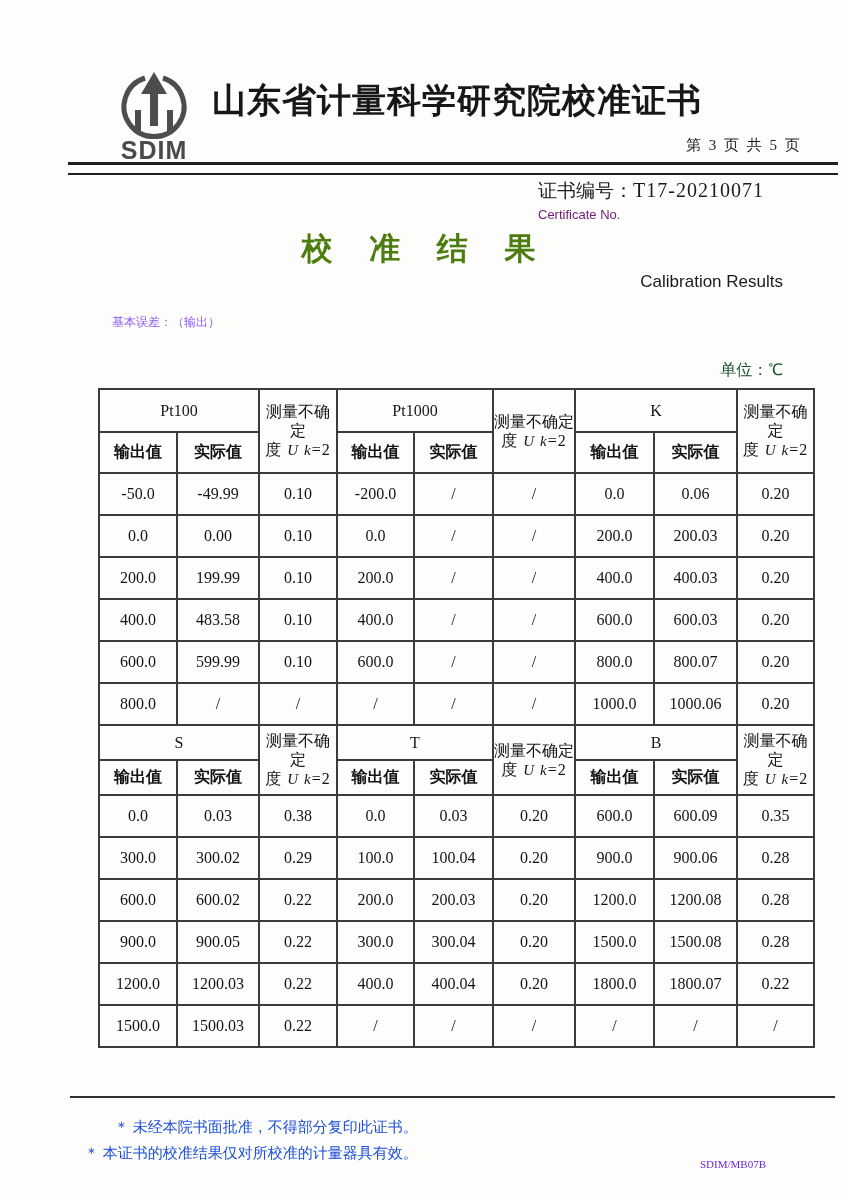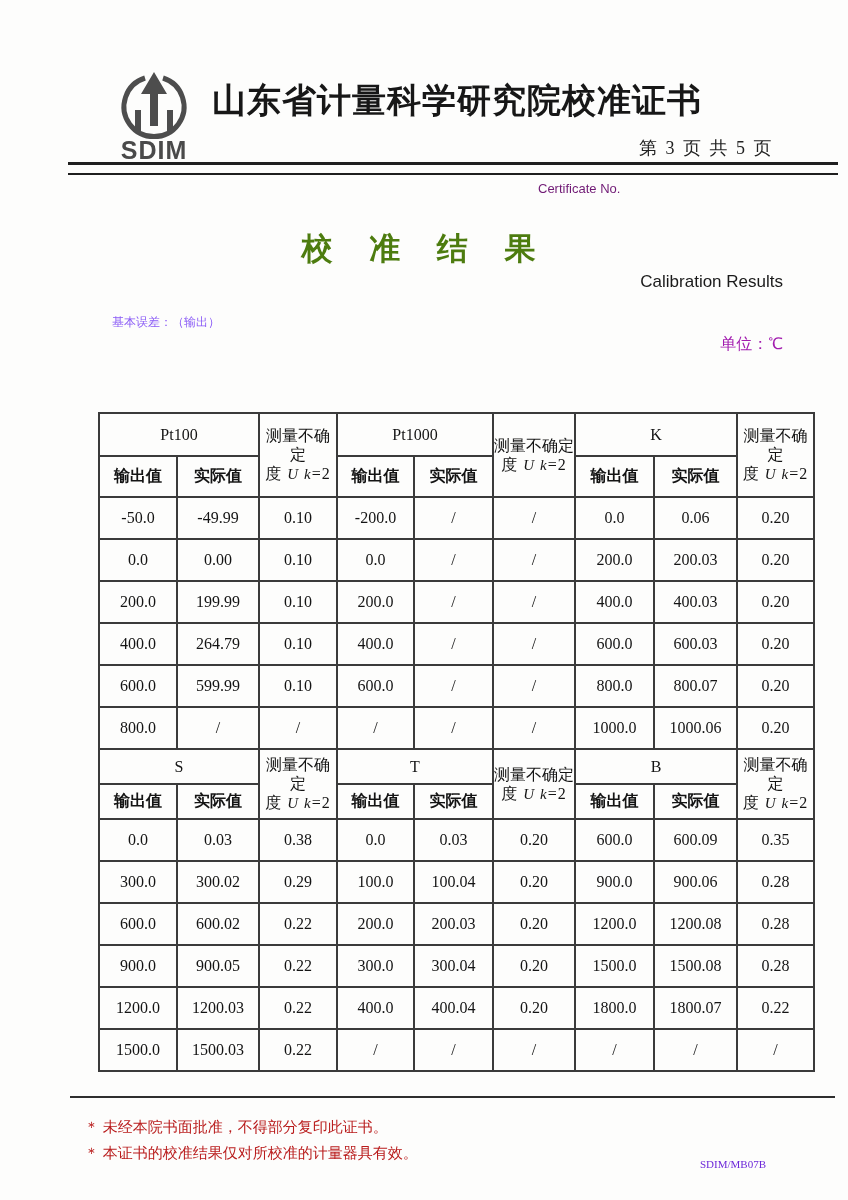--- a/index.html
+++ b/index.html
@@ -10,57 +10,57 @@
   }
   
   #logo{position:absolute;left:103px;top:70px;width:102px;height:98px;text-align:center;}
   #logo svg{display:block;margin:0 auto;}
   #logo .logo-text{font-family:"Liberation Sans",sans-serif;font-weight:bold;font-size:25px;
     letter-spacing:1px;color:#4a4a4a;line-height:20px;margin-top:-2px;}
   #title-cn{position:absolute;left:212px;top:78px;width:560px;
     font-size:34px;font-weight:bold;letter-spacing:1px;white-space:nowrap;color:#171717;}
   #title-en{position:absolute;left:258px;top:126px;width:400px;
     font-family:"Liberation Sans",sans-serif;font-weight:bold;font-size:22px;white-space:nowrap;color:#111;}
-  #page-info{position:absolute;left:639px;top:136px;font-size:18px;letter-spacing:2px;color:#222;}
+  #page-info{position:absolute;left:686px;top:136px;font-size:15px;letter-spacing:2px;color:#222;}
   #head-rule{position:absolute;left:68px;top:162px;width:770px;height:8px;
     border-top:3px solid #1f1f1f;border-bottom:2px solid #1f1f1f;}
   
   #cert-block{position:absolute;left:538px;top:178px;}
   #cert-line{font-size:19px;white-space:nowrap;}
   #cert-line .cert-no{font-size:20px;letter-spacing:1px;}
   #cert-sub{font-family:"Liberation Sans",sans-serif;font-size:13px;color:#701a75;margin-top:3px;}
   
   #results-title{position:absolute;left:68px;top:228px;width:715px;text-align:center;
     font-family:"Liberation Sans",sans-serif;font-weight:bold;font-size:31px;letter-spacing:14px;color:#4d7c0f;}
   #results-sub{position:absolute;left:68px;top:272px;width:715px;text-align:right;
     font-family:"Liberation Sans",sans-serif;font-size:17px;color:#1a1a1a;}
   
   #section-label{position:absolute;left:112px;top:314px;
     font-family:"Liberation Sans",sans-serif;font-size:12px;color:#8b5cf6;}
-  #unit-label{position:absolute;left:68px;top:334px;width:715px;text-align:right;
-    font-family:"Liberation Sans",sans-serif;font-size:16px;color:#a21caf;}
-  
-  #tables{position:absolute;left:68px;top:412px;width:715px;padding-left:30px;}
+  #unit-label{position:absolute;left:68px;top:360px;width:715px;text-align:right;
+    font-family:"Liberation Sans",sans-serif;font-size:16px;color:#14532d;}
+  
+  #tables{position:absolute;left:68px;top:388px;width:715px;padding-left:30px;}
   table.cal{border-collapse:collapse;table-layout:fixed;width:715px;}
   table.cal + table.cal{margin-top:-2px;}
   table.cal td{border:2px solid #3b3b3b;text-align:center;vertical-align:middle;
     padding:0;font-size:16px;color:#141414;overflow:hidden;}
   td.group-name{font-size:17px;height:41px;border-bottom-width:1px;}
   td.col-head{font-family:"Liberation Sans","DejaVu Sans",sans-serif;font-weight:bold;
     font-size:16.5px;height:39px;border-top-width:1px;color:#1b1b1b;}
   td.unc-head{font-size:14.5px;line-height:19px;color:#1b1b1b;}
   td.unc-head .u1{display:block;}
   td.unc-head .u2{display:block;letter-spacing:1px;}
   td.unc-head i{font-family:"Liberation Serif",serif;font-size:15px;}
   td.data{height:40px;font-size:16px;}
   table.cal.t2 td.group-name{height:33px;}
   table.cal.t2 td.col-head{height:33px;}
   
   #foot-rule{position:absolute;left:70px;top:1096px;width:765px;height:2px;background:#2e2e2e;}
-  #footnotes{position:absolute;left:84px;top:1114px;font-size:15px;line-height:26px;color:#b91c1c;}
+  #footnotes{position:absolute;left:84px;top:1114px;font-size:15px;line-height:26px;color:#1d4ed8;text-align:right;}
   #form-code{position:absolute;right:82px;top:1158px;font-size:11px;color:#6d28d9;}
 </style>
 </head>
 <body>
 
 <div id="page">
 
   <div id="logo">
     <span>
       <svg width="78" height="72" viewBox="0 0 78 72">
@@ -74,20 +74,23 @@
         </g>
       </svg>
     </span>
     <div class="logo-text">SDIM</div>
   </div>
   <div id="title-cn">山东省计量科学研究院校准证书</div>
   <div id="page-info">第 3 页 共 5 页</div>
   <div id="head-rule"></div>
 
   <div id="cert-block">
+    <div id="cert-line">
+      <span>证书编号：</span><span class="cert-no">T17-20210071</span>
+    </div>
     <div id="cert-sub">Certificate No.</div>
   </div>
 
   <div id="results-title">校 准 结 果</div>
   <div id="results-sub">Calibration Results</div>
 
   <div id="section-label">基本误差：（输出）</div>
   <div id="unit-label">单位：℃</div>
 
   <div id="tables">
@@ -157,21 +160,21 @@
             <td class="data">0.10</td>
             <td class="data">200.0</td>
             <td class="data">/</td>
             <td class="data">/</td>
             <td class="data">400.0</td>
             <td class="data">400.03</td>
             <td class="data">0.20</td>
           </tr>
           <tr>
             <td class="data">400.0</td>
-            <td class="data">264.79</td>
+            <td class="data">483.58</td>
             <td class="data">0.10</td>
             <td class="data">400.0</td>
             <td class="data">/</td>
             <td class="data">/</td>
             <td class="data">600.0</td>
             <td class="data">600.03</td>
             <td class="data">0.20</td>
           </tr>
           <tr>
             <td class="data">600.0</td>

